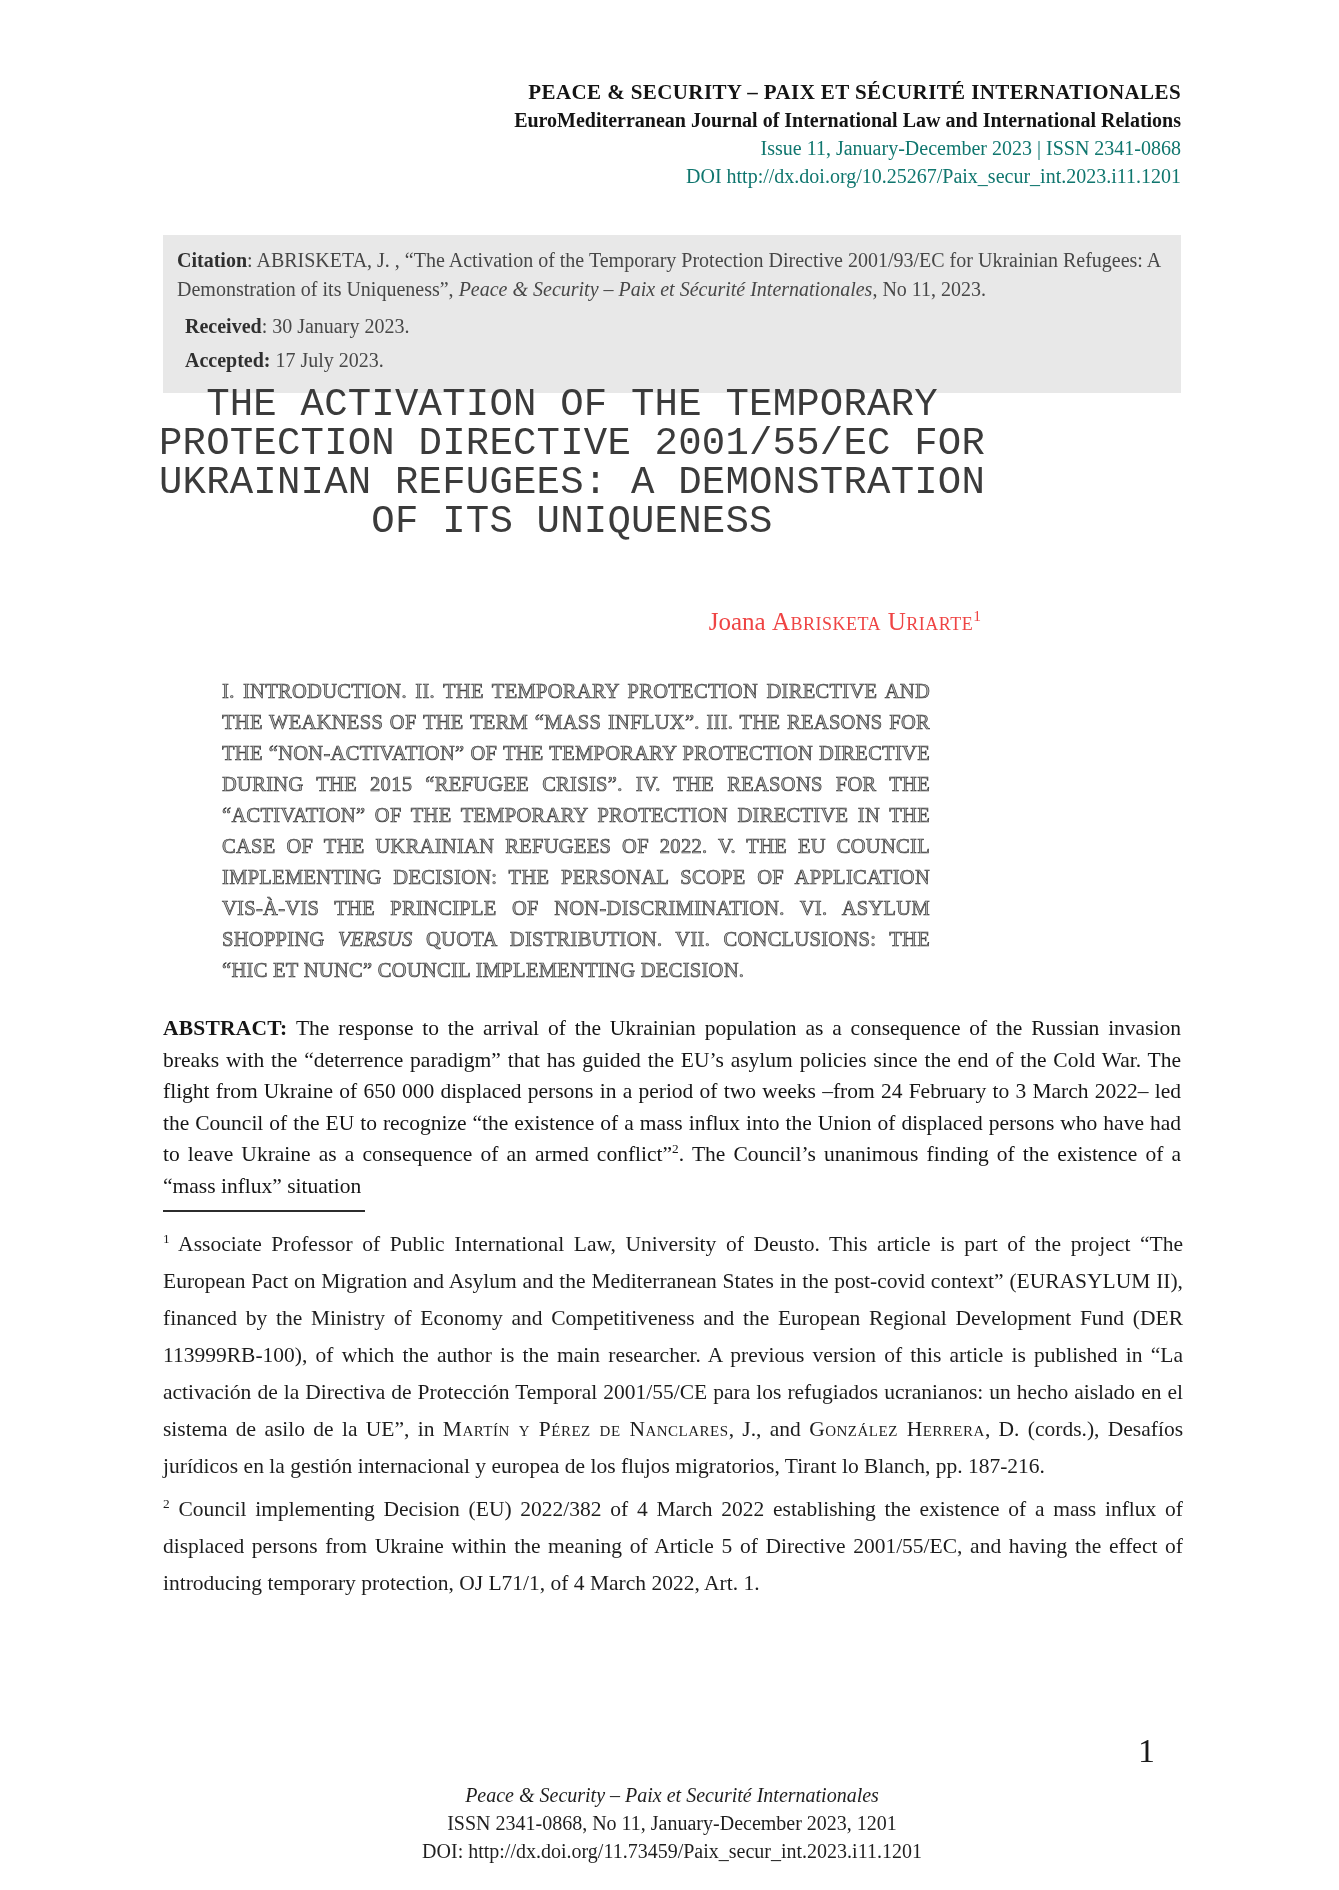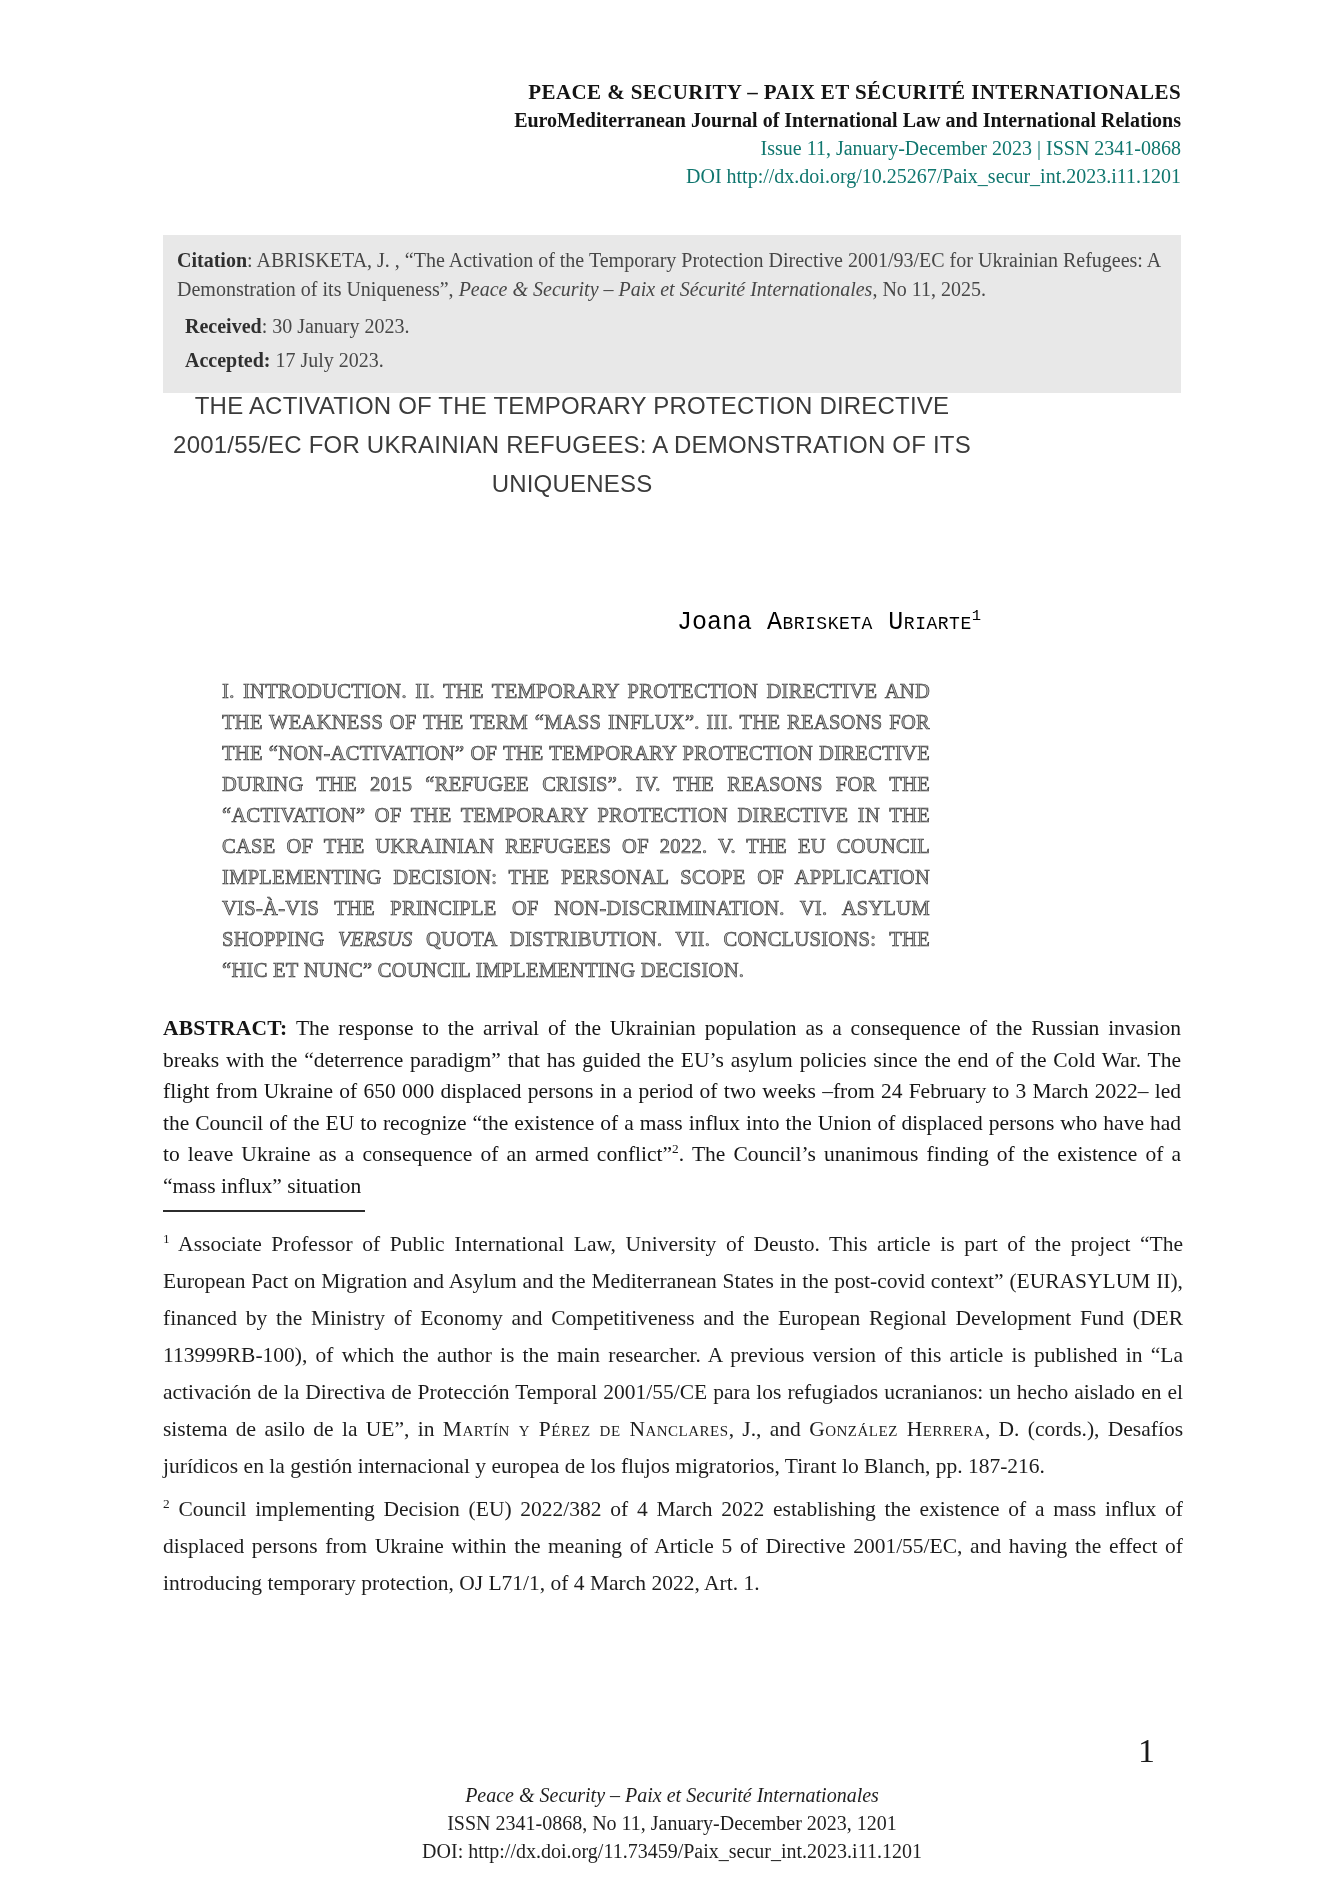--- a/index.html
+++ b/index.html
@@ -39,37 +39,36 @@
   .citation-box .meta-par { line-height: 26px; margin: 8px; }
   .citation-box b { color: #2f2f2f; }
   .citation-box .journal-it { font-style: italic; }
 
   
   .title {
     position: absolute;
     left: 152px; top: 386px;
     width: 840px;
     text-align: center;
-    font-family: Liberation Sans, sans-serif;
-    font-size: 24px;
+    font-family: Liberation Mono, monospace;
+    font-size: 39px;
     line-height: 39px;
     color: #3b3b3b;
     font-weight: 500;
     letter-spacing: 0.2px;
   }
 
   
   .author {
     position: absolute;
     left: 163px; top: 608px;
     width: 818px;
     text-align: right;
     font-size: 25px;
-    color: #000000;
-    font-family: Liberation Mono, monospace;
+    color: #ef4444;
   }
   .sc { font-variant: small-caps; letter-spacing: 0.5px; }
   sup { font-size: 0.62em; vertical-align: super; line-height: 0; }
 
   
   .outline {
     position: absolute;
     left: 222px; top: 676px;
     width: 708px;
     text-align: justify;
@@ -137,21 +136,21 @@
 <div class="page">
 
   <div class="header">
     <div class="h-line1">PEACE &amp; SECURITY – PAIX ET SÉCURITÉ INTERNATIONALES</div>
     <div class="h-line2">EuroMediterranean Journal of International Law and International Relations</div>
     <div class="h-line3">Issue 11, January-December 2023 | ISSN 2341-0868</div>
     <div class="h-line4">DOI http://dx.doi.org/10.25267/Paix_secur_int.2023.i11.1201</div>
   </div>
 
   <div class="citation-box">
-    <p class="cite-par"><b>Citation</b><span>: ABRISKETA, J. , “The Activation of the Temporary Protection Directive 2001/93/EC for Ukrainian Refugees: A Demonstration of its Uniqueness”, </span><span class="journal-it">Peace &amp; Security – Paix et Sécurité Internationales</span><span>, No 11, 2025.</span></p>
+    <p class="cite-par"><b>Citation</b><span>: ABRISKETA, J. , “The Activation of the Temporary Protection Directive 2001/93/EC for Ukrainian Refugees: A Demonstration of its Uniqueness”, </span><span class="journal-it">Peace &amp; Security – Paix et Sécurité Internationales</span><span>, No 11, 2023.</span></p>
     <p class="meta-par"><b>Received</b><span>: 30 January 2023.</span></p>
     <p class="meta-par"><b>Accepted:</b><span> 17 July 2023.</span></p>
   </div>
 
   <div class="title">THE ACTIVATION OF THE TEMPORARY PROTECTION DIRECTIVE 2001/55/EC FOR UKRAINIAN REFUGEES: A DEMONSTRATION OF ITS UNIQUENESS</div>
 
   <div class="author"><span>Joana </span><span class="sc">Abrisketa Uriarte</span><sup>1</sup></div>
 
   <div class="outline"><span>I. INTRODUCTION. II. THE TEMPORARY PROTECTION DIRECTIVE AND THE WEAKNESS OF THE TERM “MASS INFLUX”. III. THE REASONS FOR THE “NON-ACTIVATION” OF THE TEMPORARY PROTECTION DIRECTIVE DURING THE 2015 “REFUGEE CRISIS”. IV. THE REASONS FOR THE “ACTIVATION” OF THE TEMPORARY PROTECTION DIRECTIVE IN THE CASE OF THE UKRAINIAN REFUGEES OF 2022. V. THE EU COUNCIL IMPLEMENTING DECISION: THE PERSONAL SCOPE OF APPLICATION VIS-À-VIS THE PRINCIPLE OF NON-DISCRIMINATION. VI. ASYLUM SHOPPING </span><span class="it">VERSUS</span><span> QUOTA DISTRIBUTION. VII. CONCLUSIONS: THE “HIC ET NUNC” COUNCIL IMPLEMENTING DECISION.</span></div>
 

